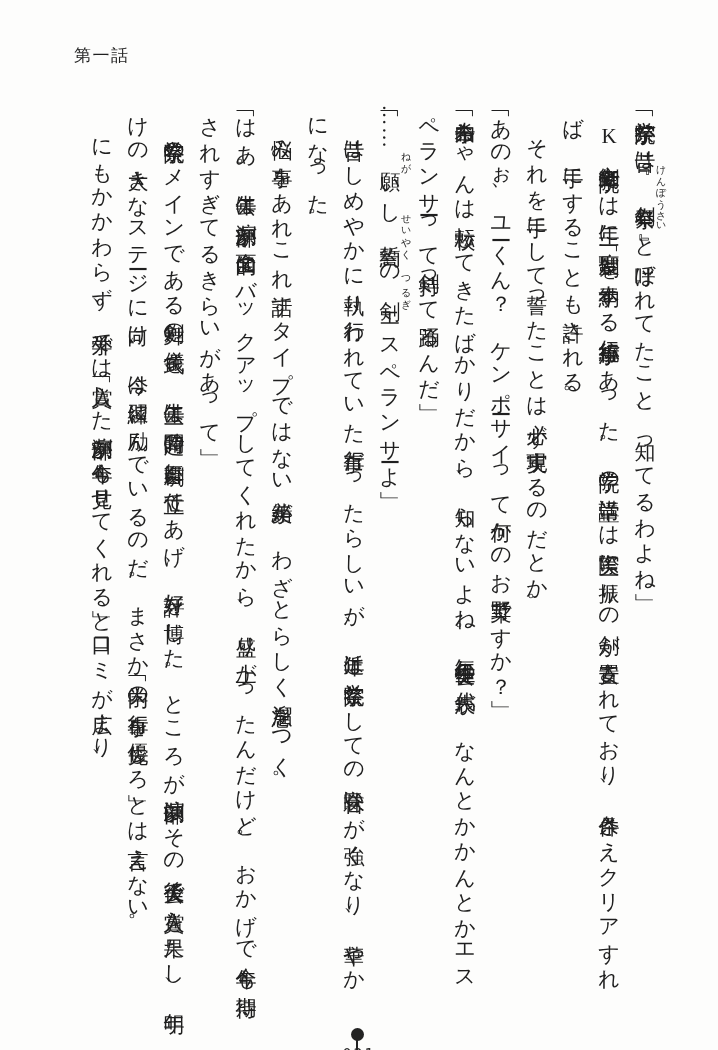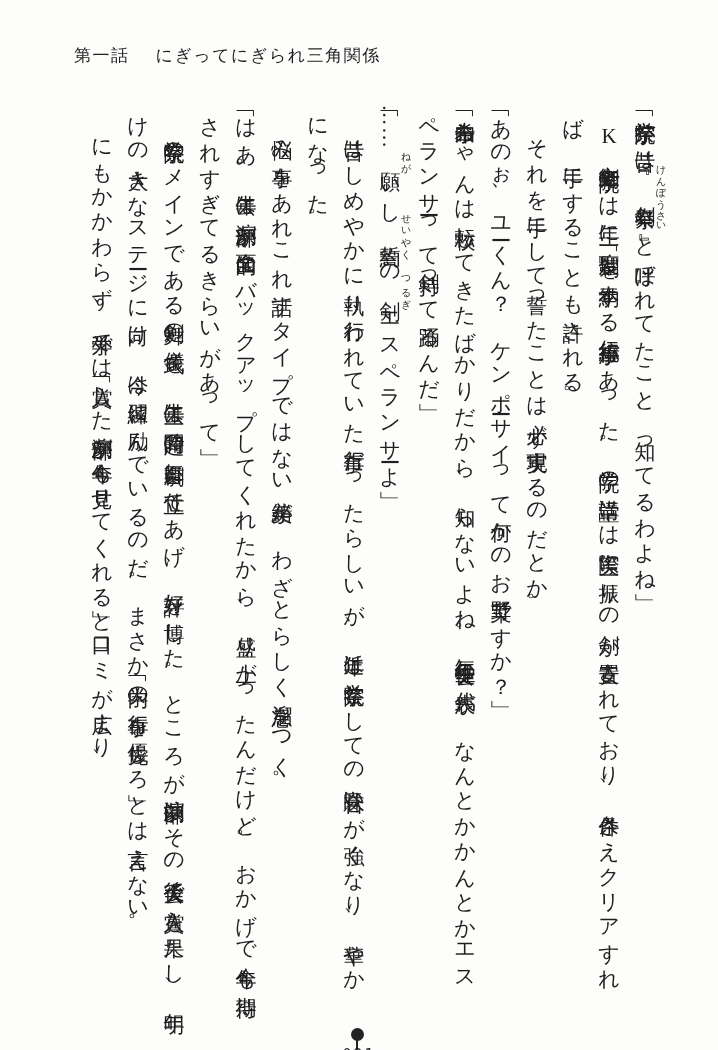--- a/index.html
+++ b/index.html
@@ -69,21 +69,20 @@
     left: 356px; top: 1038px;
     width: 2px; height: 12px;
     background: #232323;
   }
 </style>
 </head>
 <body>
 
 <div class="chapter-header">
   <span>第一話</span>
-  <span>にぎってにぎられ三角関係</span>
 </div>
 
 <div class="text-block">
     <p class="">「学院祭が昔は『<ruby>剣奉祭<rt>けんぽうさい</rt></ruby>』と呼ばれてたこと、知ってるわよね」</p>
     <p class="indent "><span class="upright">K</span>立御剣学院では年に一度「聖剣」を奉納する伝統行事があった。学院の講堂には実際に一振りの剣が安置されており、条件さえクリアすれば、手にすることも許される。</p>
     <p class="indent ">それを手にして誓ったことは必ず実現するのだとか。</p>
     <p class="">「あのぉ、ユーくん？　ケンポーサイって何かのお野菜ですか？」</p>
     <p class="">「由希奈ちゃんは転校してきたばかりだから、知らないよね。毎年生徒会の代表が、なんとかかんとかエスペランサーって剣持って踊るんだ」</p>
     <p class="">「……<ruby>願<rt>ねが</rt></ruby>いし<ruby>誓約<rt>せいやく</rt></ruby>の<ruby>剣<rt>つるぎ</rt></ruby>エスペランサーよ」</p>
     <p class="indent ">昔はしめやかに執り行われていた行事だったらしいが、近年は学院祭としての意味合いが強くなり、華やかになった。</p>

